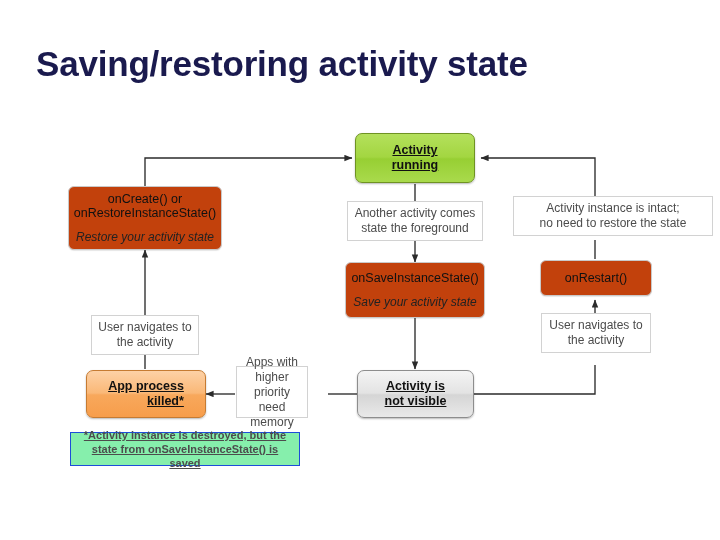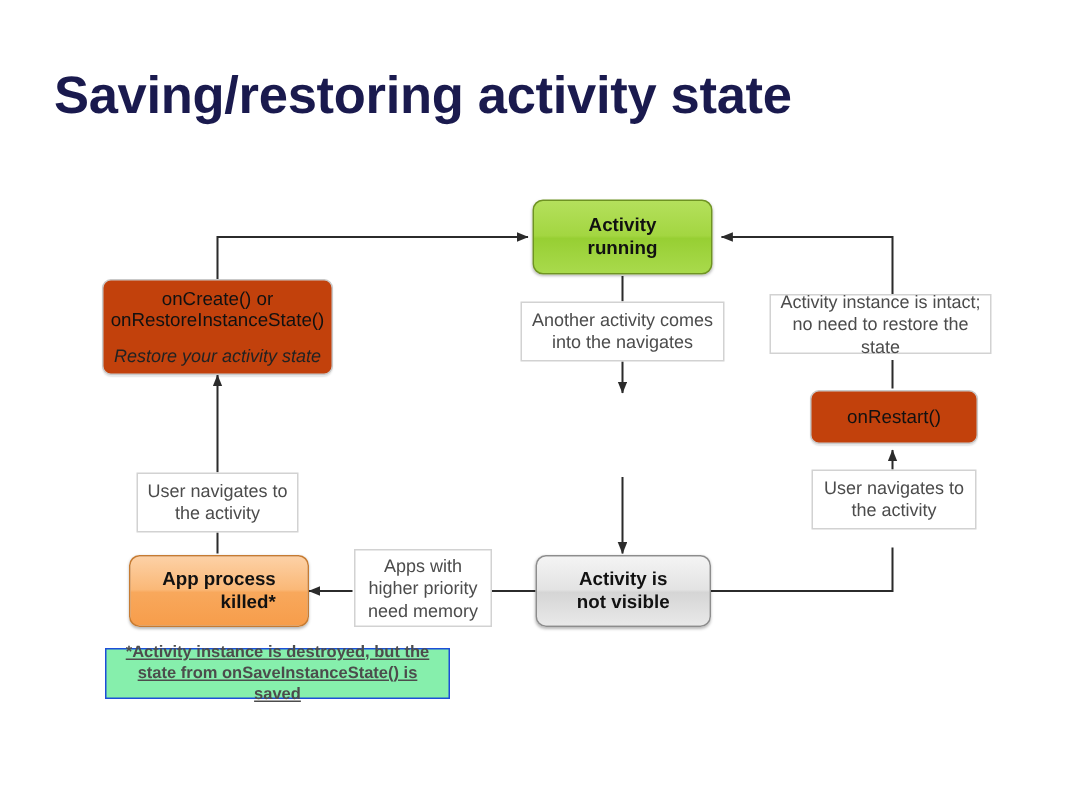--- a/index.html
+++ b/index.html
@@ -63,20 +63,21 @@
   }
 
   
   .state {
     border-radius: 7px;
     border: 1px solid #6f6f6f;
     font-size: 12.5px;
     font-weight: bold;
     color: #111111;
     box-shadow: 0 1px 2px rgba(0,0,0,0.28);
+    text-decoration: underline;
   }
   .state.green {
     background: linear-gradient(to bottom, #b4e05c 0%, #a3d641 48%, #97cf33 52%, #a9da4c 100%);
     border-color: #6f9323;
   }
   .state.orange {
     background: linear-gradient(to bottom, #fdd1a6 0%, #fab877 48%, #f8a85c 52%, #f79d4b 100%);
     border-color: #c67b32;
     text-align: right;
   }
@@ -190,54 +191,58 @@
     </div>
 
     <div class="node callback" style="left:68px; top:186px; width:154px; height:64px;">
       <div class="cb-main">
         <span>onCreate() or</span><br>
         <span>onRestoreInstanceState()</span>
       </div>
       <div class="cb-sub">Restore your activity state</div>
     </div>
 
+    <div class="node callback single" style="left:345px; top:262px; width:140px; height:56px;">
+      <div class="cb-main">onSaveInstanceState()</div>
+      <div class="cb-sub">Save your activity state</div>
+    </div>
 
     <div class="node callback single" style="left:540px; top:260px; width:112px; height:36px;">
       <div class="cb-main">onRestart()</div>
     </div>
 
     <div class="node edgelabel" style="left:347px; top:201px; width:136px; height:36px;">
       <div>
         <span>Another activity comes</span><br>
-        <span>into the navigates</span>
-      </div>
-    </div>
-
-    <div class="node edgelabel" style="left:513px; top:196px; width:148px; height:38px;">
+        <span>state the foreground</span>
+      </div>
+    </div>
+
+    <div class="node edgelabel" style="left:513px; top:196px; width:200px; height:38px;">
       <div>
         <span>Activity instance is intact;</span><br>
         <span>no need to restore the state</span>
       </div>
     </div>
 
     <div class="node edgelabel" style="left:91px; top:315px; width:108px; height:35px;">
       <div>
         <span>User navigates to</span><br>
         <span>the activity</span>
       </div>
     </div>
 
     <div class="node edgelabel" style="left:541px; top:313px; width:110px; height:36px;">
       <div>
         <span>User navigates to</span><br>
         <span>the activity</span>
       </div>
     </div>
 
-    <div class="node edgelabel" style="left:236px; top:366px; width:92px; height:52px;">
+    <div class="node edgelabel" style="left:236px; top:366px; width:72px; height:52px;">
       <div>
         <span>Apps with</span><br>
         <span>higher priority</span><br>
         <span>need memory</span>
       </div>
     </div>
 
     <div class="node footnote" style="left:70px; top:432px; width:230px; height:34px;">
       <div>
         <span>*Activity instance is destroyed, but the</span><br>

